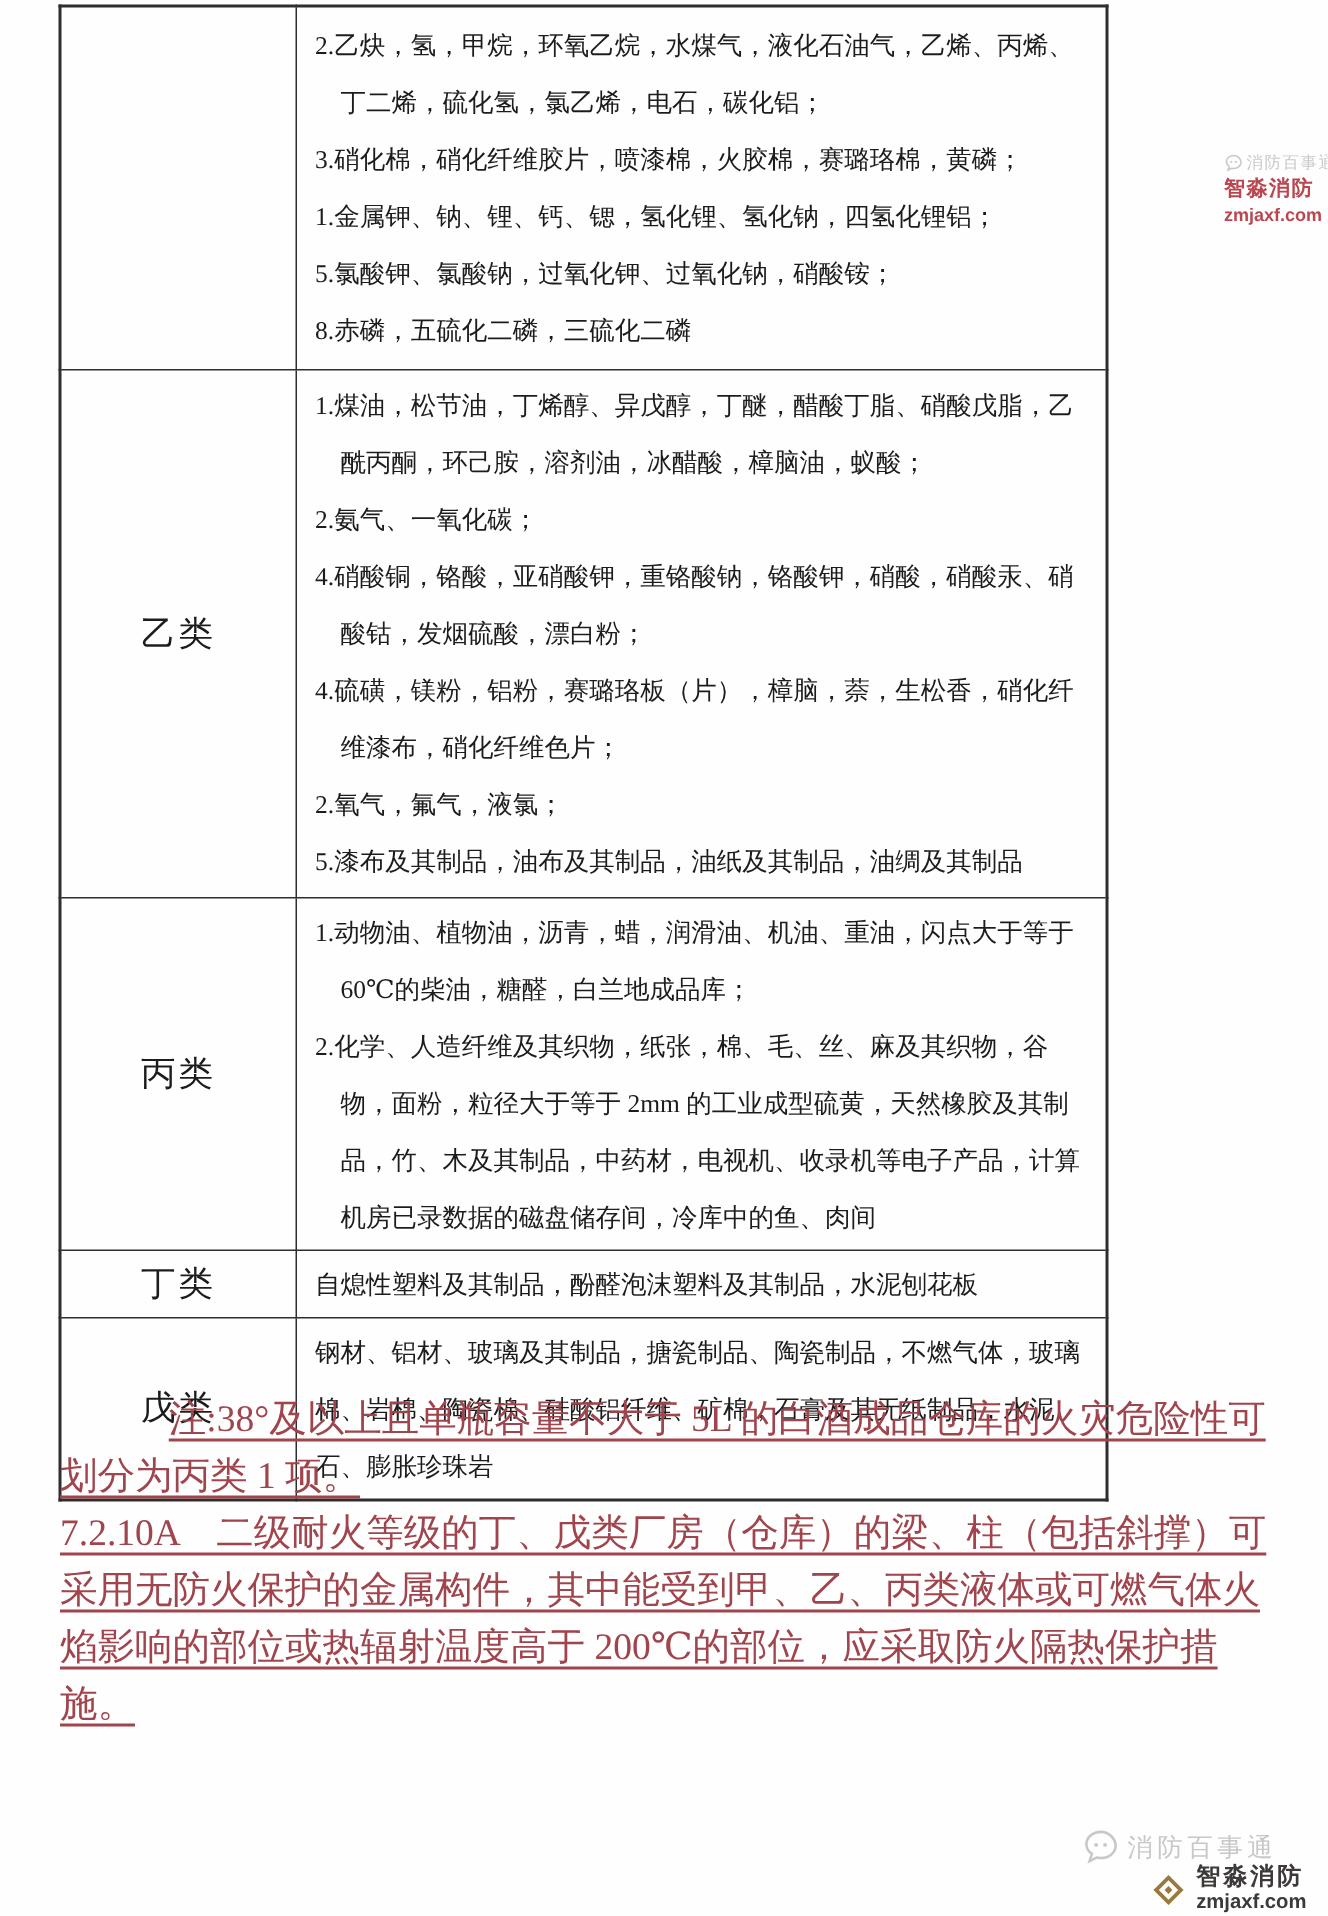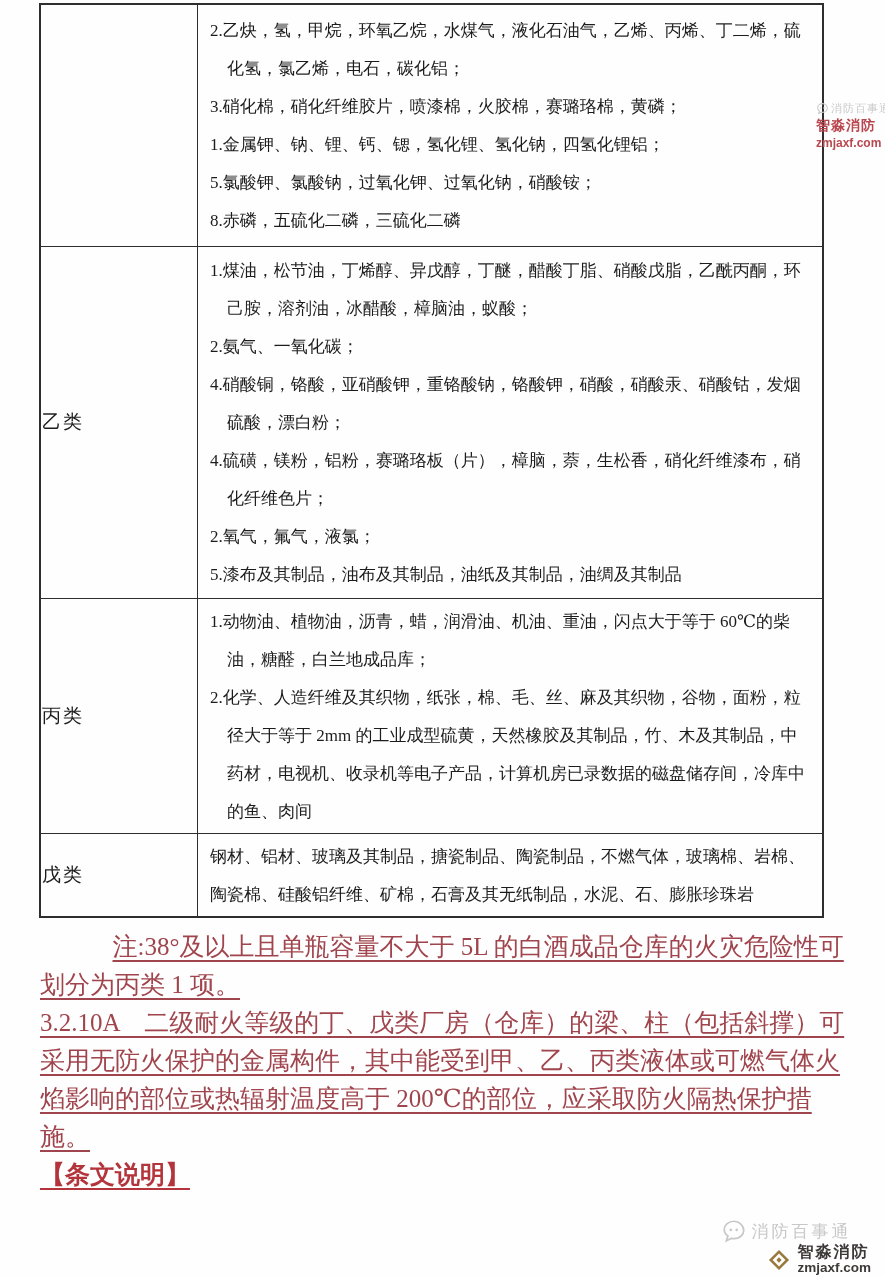--- a/index.html
+++ b/index.html
@@ -3,28 +3,28 @@
 <meta charset="utf-8">
 <style>
   html,body{margin:0;padding:0;}
   body{
     width:885px;height:1277px;position:relative;overflow:hidden;
     background:#fefefe;color:#1c1c1c;
     font-family:"Liberation Serif","DejaVu Serif",serif;
   }
   
   table.hazard{
-    position:absolute;left:39px;top:3px;width:785px;
+    position:absolute;left:39px;top:3px;width:700px;
     border-collapse:collapse;table-layout:fixed;
     border:2px solid #2e2e2e;
   }
   table.hazard td{border:1.6px solid #2e2e2e;}
   td.cat{
-    width:154px;text-align:left;vertical-align:middle;
-    font-size:19px;letter-spacing:2px;
+    width:154px;text-align:center;vertical-align:middle;
+    font-size:23px;letter-spacing:2px;
   }
   td.content{
     padding:4px 14px 2px 12px;vertical-align:middle;
     font-size:17px;line-height:38px;
   }
   tr.r0{height:242px} tr.r1{height:352px} tr.r2{height:198px}
   tr.r3{height:43px}  tr.r4{height:83px}
   .item{padding-left:1em;text-indent:-1em;}
   .item.flush{padding-left:0;text-indent:0;}
   
@@ -96,33 +96,38 @@
       <div class="item">5.漆布及其制品，油布及其制品，油纸及其制品，油绸及其制品</div>
     </td>
   </tr>
   <tr class="r2">
     <td class="cat">丙类</td>
     <td class="content">
       <div class="item">1.动物油、植物油，沥青，蜡，润滑油、机油、重油，闪点大于等于 60℃的柴油，糖醛，白兰地成品库；</div>
       <div class="item">2.化学、人造纤维及其织物，纸张，棉、毛、丝、麻及其织物，谷物，面粉，粒径大于等于 2mm 的工业成型硫黄，天然橡胶及其制品，竹、木及其制品，中药材，电视机、收录机等电子产品，计算机房已录数据的磁盘储存间，冷库中的鱼、肉间</div>
     </td>
   </tr>
+  <tr class="r3">
+    <td class="cat">丁类</td>
+    <td class="content">
+      <div class="item flush">自熄性塑料及其制品，酚醛泡沫塑料及其制品，水泥刨花板</div>
+    </td>
+  </tr>
   <tr class="r4">
     <td class="cat">戊类</td>
     <td class="content">
       <div class="item flush">钢材、铝材、玻璃及其制品，搪瓷制品、陶瓷制品，不燃气体，玻璃棉、岩棉、陶瓷棉、硅酸铝纤维、矿棉，石膏及其无纸制品，水泥、石、膨胀珍珠岩</div>
     </td>
   </tr>
 </tbody>
   </table>
 
 <div class="notes">
   <p class="note-first">注:38°及以上且单瓶容量不大于 5L 的白酒成品仓库的火灾危险性可划分为丙类 1 项。</p>
-  <p class="clause">3.2.10A　二级耐火等级的丁、戊类厂房（仓库）的梁、柱（包括斜撑）可采用无防火保护的金属构件，其中能受到甲、乙、丙类液体或可燃气体火焰影响的部位或热辐射温度高于 200℃的部位，应采取防火隔热保护措施。</p>
-  <p class="heading">【条文说明】</p>
+  <p class="clause">7.2.10A　二级耐火等级的丁、戊类厂房（仓库）的梁、柱（包括斜撑）可采用无防火保护的金属构件，其中能受到甲、乙、丙类液体或可燃气体火焰影响的部位或热辐射温度高于 200℃的部位，应采取防火隔热保护措施。</p>
 </div>
 
 <div class="wm-top">
   <div class="brandrow">
     <span class="icon">
       <svg width="13" height="13" viewBox="0 0 24 24">
         <path d="M12 3c-5 0-9 3.4-9 7.6 0 2.4 1.3 4.5 3.4 5.9L5 21l4.3-2.2c.9.2 1.8.3 2.7.3 5 0 9-3.4 9-7.6S17 3 12 3z" fill="none" stroke="#c9c9cc" stroke-width="2"></path>
         <circle cx="9" cy="11" r="1.4" fill="#c9c9cc"></circle>
           <circle cx="14.5" cy="11" r="1.4" fill="#c9c9cc"></circle>
       </svg>

